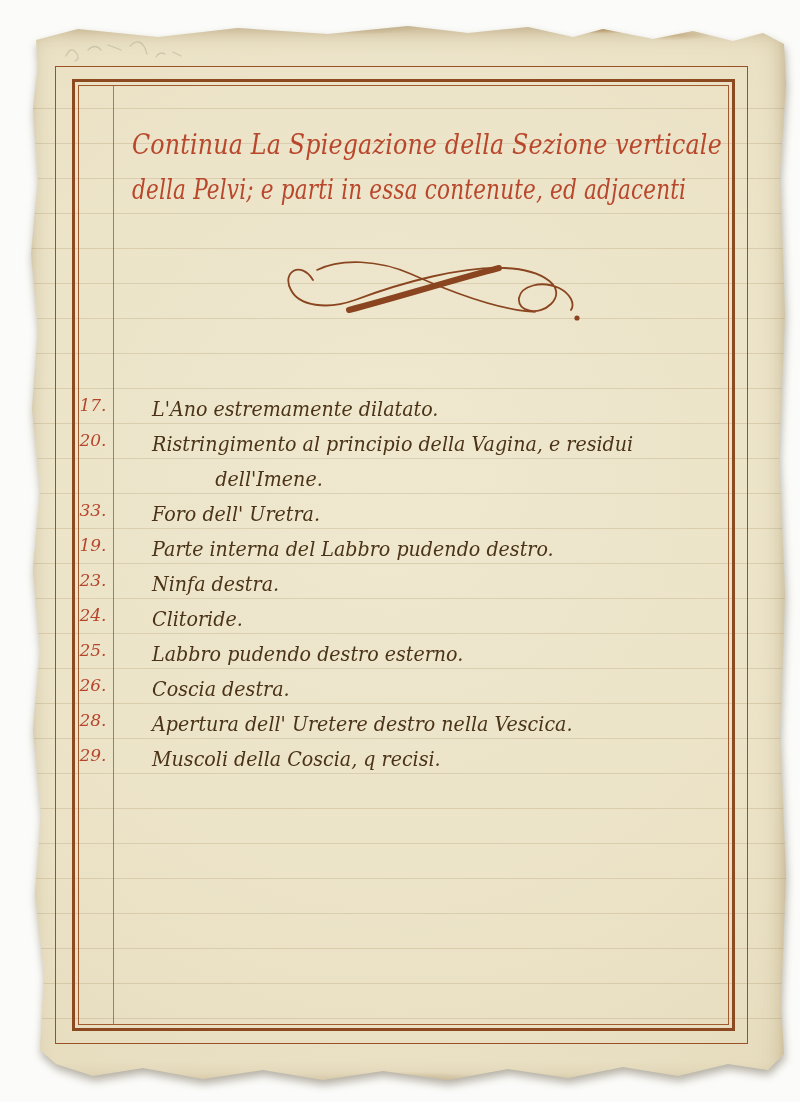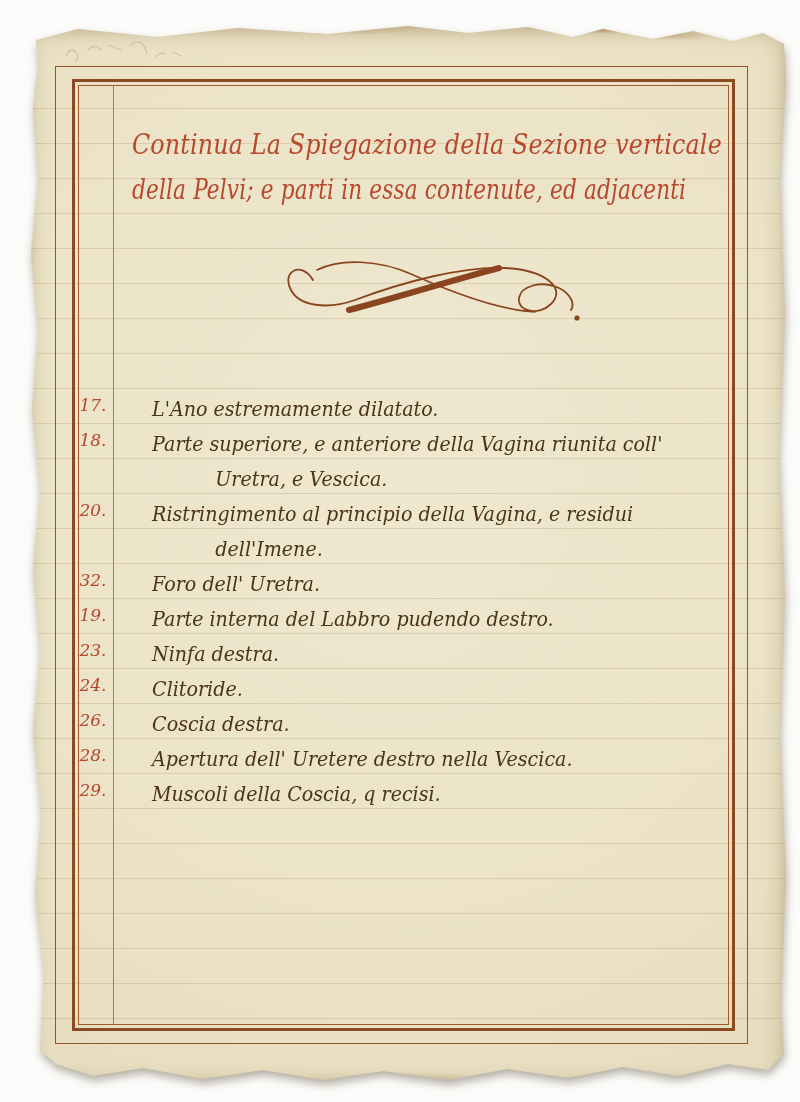--- a/index.html
+++ b/index.html
@@ -117,53 +117,52 @@
       <circle cx="294" cy="64" r="2.6" fill="#8a4520"></circle>
     </svg>
 
     <div class="list">
 
       <div class="row">
         <span class="num">17.</span>
         <div class="line">L'Ano estremamente dilatato.</div>
       </div>
 
-      <div class="row">
-        <span class="num">18.</span>
-        <div class="line">Parte superiore, e anteriore della Vagina riunita coll'</div>
-        <div class="line cont">Uretra, e Vescica.</div>
-      </div>
 
 
       <div class="row">
         <span class="num">20.</span>
         <div class="line">Ristringimento al principio della Vagina, e residui</div>
         <div class="line cont">dell'Imene.</div>
       </div>
 
       <div class="row">
-        <span class="num">32.</span>
+        <span class="num">33.</span>
         <div class="line">Foro dell' Uretra.</div>
       </div>
 
       <div class="row">
         <span class="num">19.</span>
         <div class="line">Parte interna del Labbro pudendo destro.</div>
       </div>
 
       <div class="row">
         <span class="num">23.</span>
         <div class="line">Ninfa destra.</div>
       </div>
 
       <div class="row">
         <span class="num">24.</span>
         <div class="line">Clitoride.</div>
       </div>
 
+      <div class="row">
+        <span class="num">25.</span>
+        <div class="line">Labbro pudendo destro esterno.</div>
+      </div>
 
       <div class="row">
         <span class="num">26.</span>
         <div class="line">Coscia destra.</div>
       </div>
 
 
       <div class="row">
         <span class="num">28.</span>
         <div class="line">Apertura dell' Uretere destro nella Vescica.</div>

